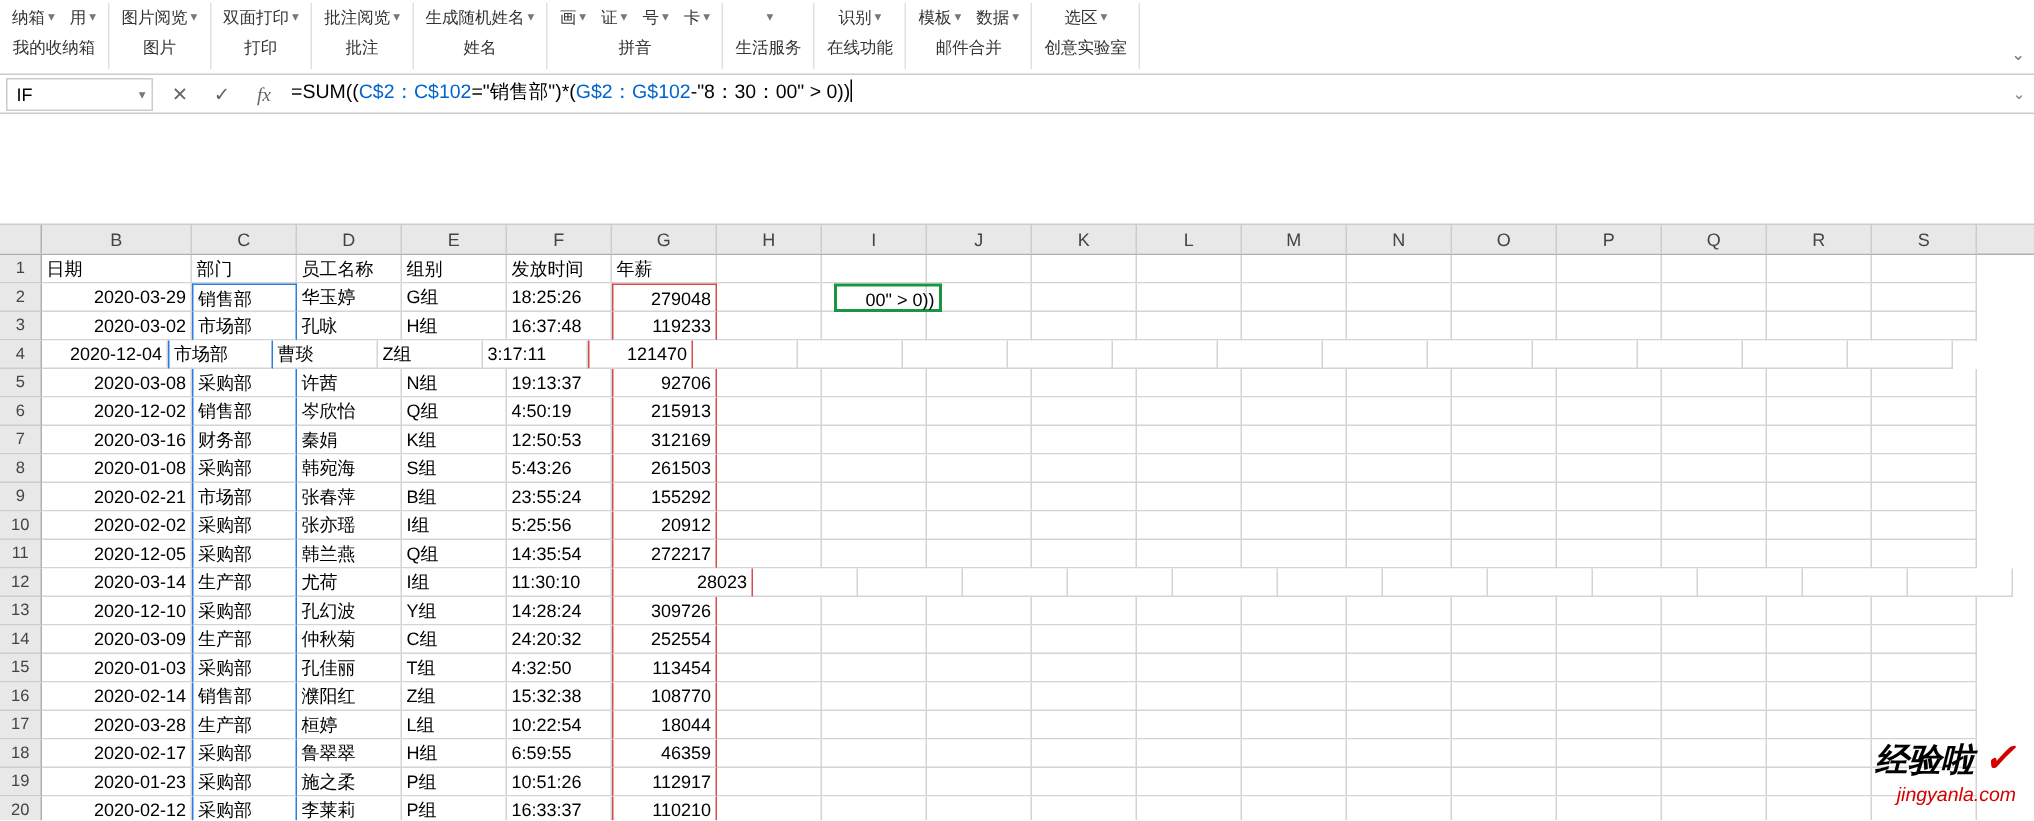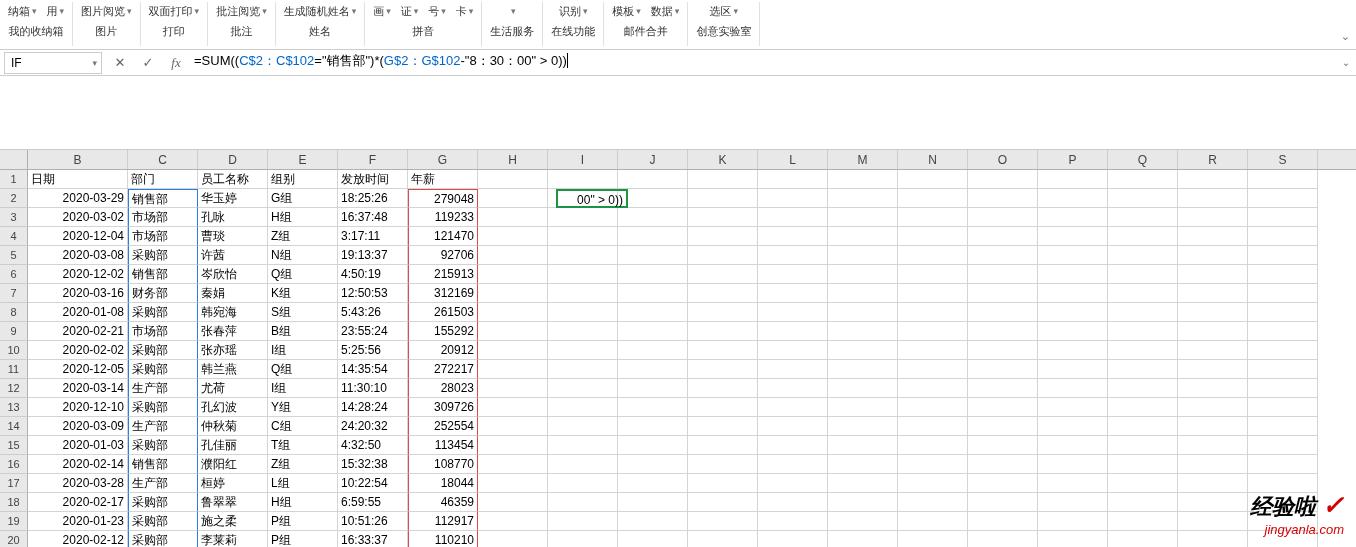--- a/index.html
+++ b/index.html
@@ -270,21 +270,21 @@
         <div class="cell" style="width: 70px;"></div>
         <div class="cell" style="width: 70px;"></div>
         <div class="cell" style="width: 70px;"></div>
         <div class="cell" style="width: 70px;"></div>
         <div class="cell" style="width: 70px;"></div>
         <div class="cell" style="width: 70px;"></div>
         <div class="cell" style="width: 70px;"></div>
       </div>
       <div class="row">
         <div class="row-header">4</div>
-        <div class="cell right" style="width: 100px;">2020-12-04</div>
+        <div class="cell right" style="width: 84px;">2020-12-04</div>
         <div class="cell left" style="width: 70px; border-left: 1.5px solid rgb(42, 125, 225); border-right: 1.5px solid rgb(42, 125, 225);">市场部</div>
         <div class="cell left" style="width: 70px;">曹琰</div>
         <div class="cell left" style="width: 70px;">Z组</div>
         <div class="cell left" style="width: 70px;">3:17:11</div>
         <div class="cell right" style="width: 70px; border-left: 1.5px solid rgb(217, 76, 76); border-right: 1.5px solid rgb(217, 76, 76);">121470</div>
         <div class="cell" style="width: 70px;"></div>
         <div class="cell" style="width: 70px;"></div>
         <div class="cell" style="width: 70px;"></div>
         <div class="cell" style="width: 70px;"></div>
         <div class="cell" style="width: 70px;"></div>
@@ -443,21 +443,21 @@
         <div class="cell" style="width: 70px;"></div>
         <div class="cell" style="width: 70px;"></div>
       </div>
       <div class="row">
         <div class="row-header">12</div>
         <div class="cell right" style="width: 100px;">2020-03-14</div>
         <div class="cell left" style="width: 70px; border-left: 1.5px solid rgb(42, 125, 225); border-right: 1.5px solid rgb(42, 125, 225);">生产部</div>
         <div class="cell left" style="width: 70px;">尤荷</div>
         <div class="cell left" style="width: 70px;">I组</div>
         <div class="cell left" style="width: 70px;">11:30:10</div>
-        <div class="cell right" style="width: 70px; border-left: 1.5px solid rgb(217, 76, 76); border-right: 1.5px solid rgb(217, 76, 76);">28023</div>
+        <div class="cell right" style="width: 94px; border-left: 1.5px solid rgb(217, 76, 76); border-right: 1.5px solid rgb(217, 76, 76);">28023</div>
         <div class="cell" style="width: 70px;"></div>
         <div class="cell" style="width: 70px;"></div>
         <div class="cell" style="width: 70px;"></div>
         <div class="cell" style="width: 70px;"></div>
         <div class="cell" style="width: 70px;"></div>
         <div class="cell" style="width: 70px;"></div>
         <div class="cell" style="width: 70px;"></div>
         <div class="cell" style="width: 70px;"></div>
         <div class="cell" style="width: 70px;"></div>
         <div class="cell" style="width: 70px;"></div>

